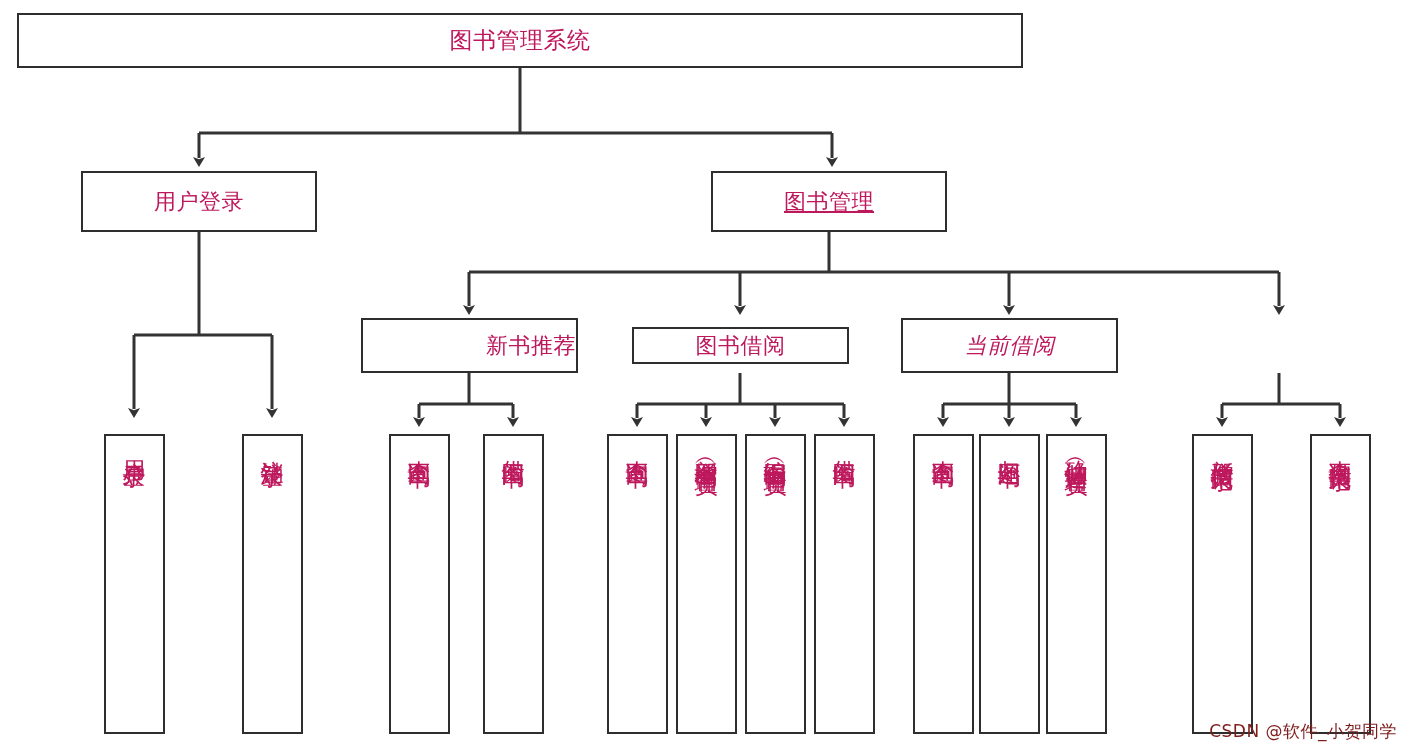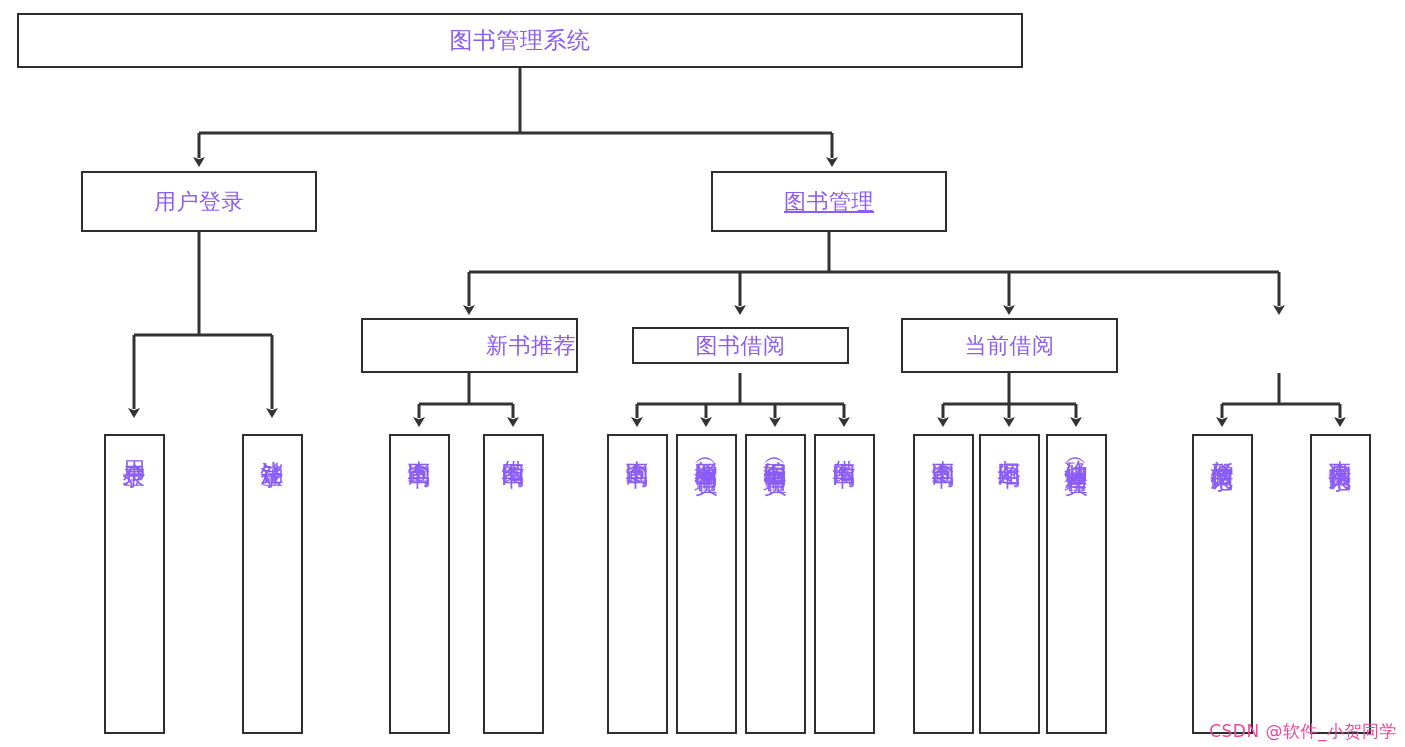--- a/index.html
+++ b/index.html
@@ -25,21 +25,21 @@
     height: 747px;
   }
   .node {
     position: absolute;
     box-sizing: border-box;
     border: 2px solid #2e2e2e;
     background: #ffffff;
     display: flex;
     align-items: center;
     justify-content: center;
-    color: #8b5cf6;
+    color: #be185d;
   }
   .node .label {
     display: block;
     text-align: center;
     line-height: 1.18;
     letter-spacing: 0.5px;
   }
   .node.horiz .label {
     font-size: 22px;
   }
@@ -57,21 +57,21 @@
     font-size: 23px;
     line-height: 1.05;
     letter-spacing: 2px;
     white-space: nowrap;
   }
   .watermark {
     position: absolute;
     right: 8px;
     bottom: 4px;
     font-size: 17px;
-    color: #ec4899;
+    color: #7f1d1d;
     letter-spacing: 0.5px;
     white-space: nowrap;
     pointer-events: none;
   }
 </style>
 </head>
 <body>
 
 <div id="canvas">
 
@@ -135,21 +135,21 @@
   <div class="node horiz" style="left:711px; top:171px; width:236px; height:61px;text-decoration:underline;">
     <span class="label">图书管理</span>
   </div>
 
   <div class="node horiz" style="left:361px; top:318px; width:217px; height:55px;justify-content:flex-end;">
     <span class="label">新书推荐</span>
   </div>
   <div class="node horiz" style="left:632px; top:327px; width:217px; height:37px;">
     <span class="label">图书借阅</span>
   </div>
-  <div class="node horiz" style="left:901px; top:318px; width:217px; height:55px;">
+  <div class="node horiz" style="left:901px; top:318px; width:217px; height:55px;font-style:italic;">
     <span class="label">当前借阅</span>
   </div>
 
   <div class="node vert" style="left:104px; top:434px; width:61px; height:300px;">
     <span class="label">用户登录</span>
   </div>
   <div class="node vert" style="left:242px; top:434px; width:61px; height:300px;">
     <span class="label">注销登录</span>
   </div>
 

